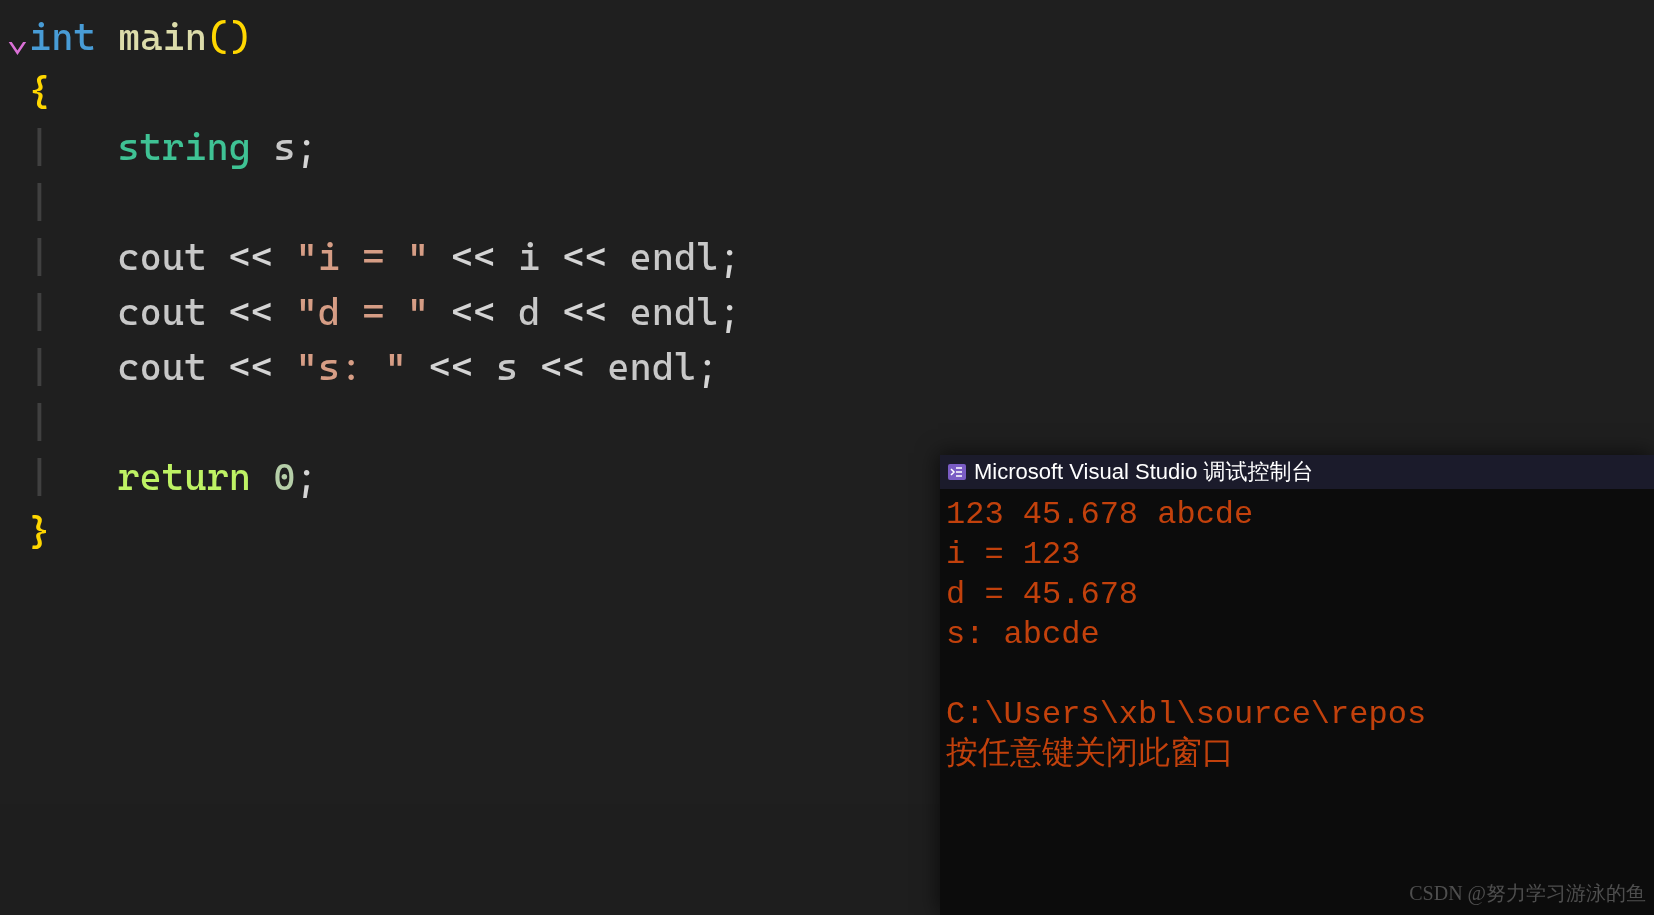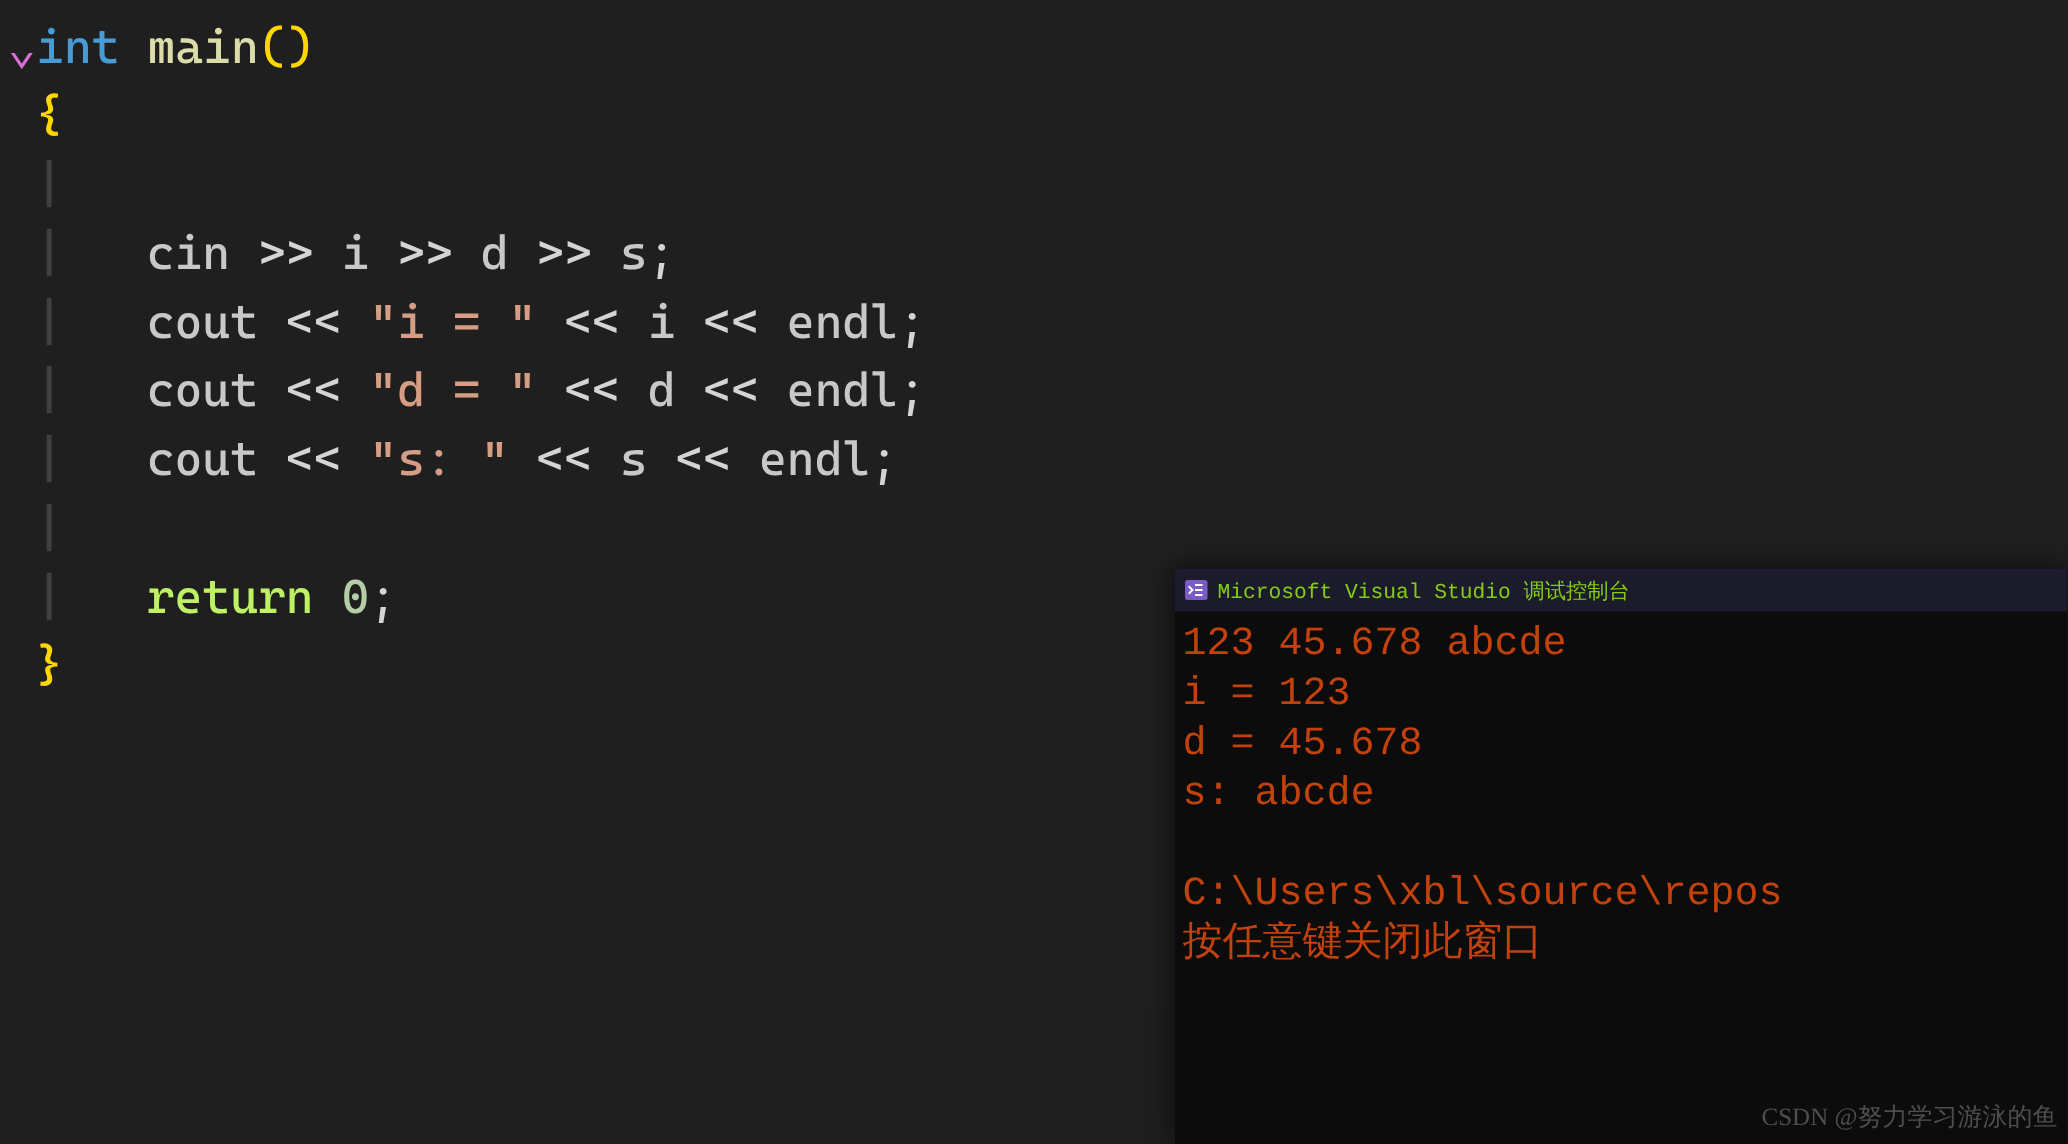--- a/index.html
+++ b/index.html
@@ -16,32 +16,32 @@
   .num{color:#b5cea8;}
   .str{color:#d69d85;}
   .ident{color:#c8c8c8;}
   .semi{color:#d4d4d4;}
   .flow{color:#bef264;}
 
   .console{position:absolute;left:940px;top:455px;width:714px;height:460px;background:#0c0c0c;box-shadow:-2px -2px 20px rgba(0,0,0,.6);}
   .titlebar{height:34px;background:#1b1b2b;display:flex;align-items:center;padding:0 8px;gap:8px;}
   .title-icon{width:18px;height:16px;background:#7a5cc4;display:flex;align-items:center;justify-content:center;border-radius:2px;}
   .title-icon svg{display:block;}
-  .title-text{color:#84cc16;font-family:Liberation Mono, monospace;font-size:17px;}
+  .title-text{color:#ffffff;font-family:Liberation Sans, sans-serif;font-size:22px;}
   .out{padding:6px 6px;font-family:"NSimSun","SimSun","Courier New",monospace;font-size:32px;line-height:40px;color:#c2410c;white-space:pre;}
   .watermark{position:absolute;right:8px;bottom:8px;color:#7a7a7a;font-family:Liberation Serif, serif;font-size:20px;opacity:.6;}
 </style>
 </head>
 <body>
 
 <div class="editor">
   <div class="line"><span class="pn-purple">⌄</span><span class="type-int">int</span> <span class="fn">main</span><span class="pn-gold">()</span></div>
   <div class="line"> <span class="pn-gold">{</span></div>
+  <div class="line"> <span class="guide">|</span>   <span class="type-str">string</span> <span class="ident">s</span><span class="semi">;</span></div>
   <div class="line"> <span class="guide">|</span></div>
-  <div class="line"> <span class="guide">|</span>   <span class="ident">cin</span> <span class="op">&gt;&gt;</span> <span class="ident">i</span> <span class="op">&gt;&gt;</span> <span class="ident">d</span> <span class="op">&gt;&gt;</span> <span class="ident">s</span><span class="semi">;</span></div>
   <div class="line"> <span class="guide">|</span>   <span class="ident">cout</span> <span class="op">&lt;&lt;</span> <span class="str">"i = "</span> <span class="op">&lt;&lt;</span> <span class="ident">i</span> <span class="op">&lt;&lt;</span> <span class="ident">endl</span><span class="semi">;</span></div>
   <div class="line"> <span class="guide">|</span>   <span class="ident">cout</span> <span class="op">&lt;&lt;</span> <span class="str">"d = "</span> <span class="op">&lt;&lt;</span> <span class="ident">d</span> <span class="op">&lt;&lt;</span> <span class="ident">endl</span><span class="semi">;</span></div>
   <div class="line"> <span class="guide">|</span>   <span class="ident">cout</span> <span class="op">&lt;&lt;</span> <span class="str">"s: "</span> <span class="op">&lt;&lt;</span> <span class="ident">s</span> <span class="op">&lt;&lt;</span> <span class="ident">endl</span><span class="semi">;</span></div>
   <div class="line"> <span class="guide">|</span></div>
   <div class="line"> <span class="guide">|</span>   <span class="flow">return</span> <span class="num">0</span><span class="semi">;</span></div>
   <div class="line"> <span class="pn-gold">}</span></div>
 </div>
 
 <div class="console">
   <div class="titlebar">

